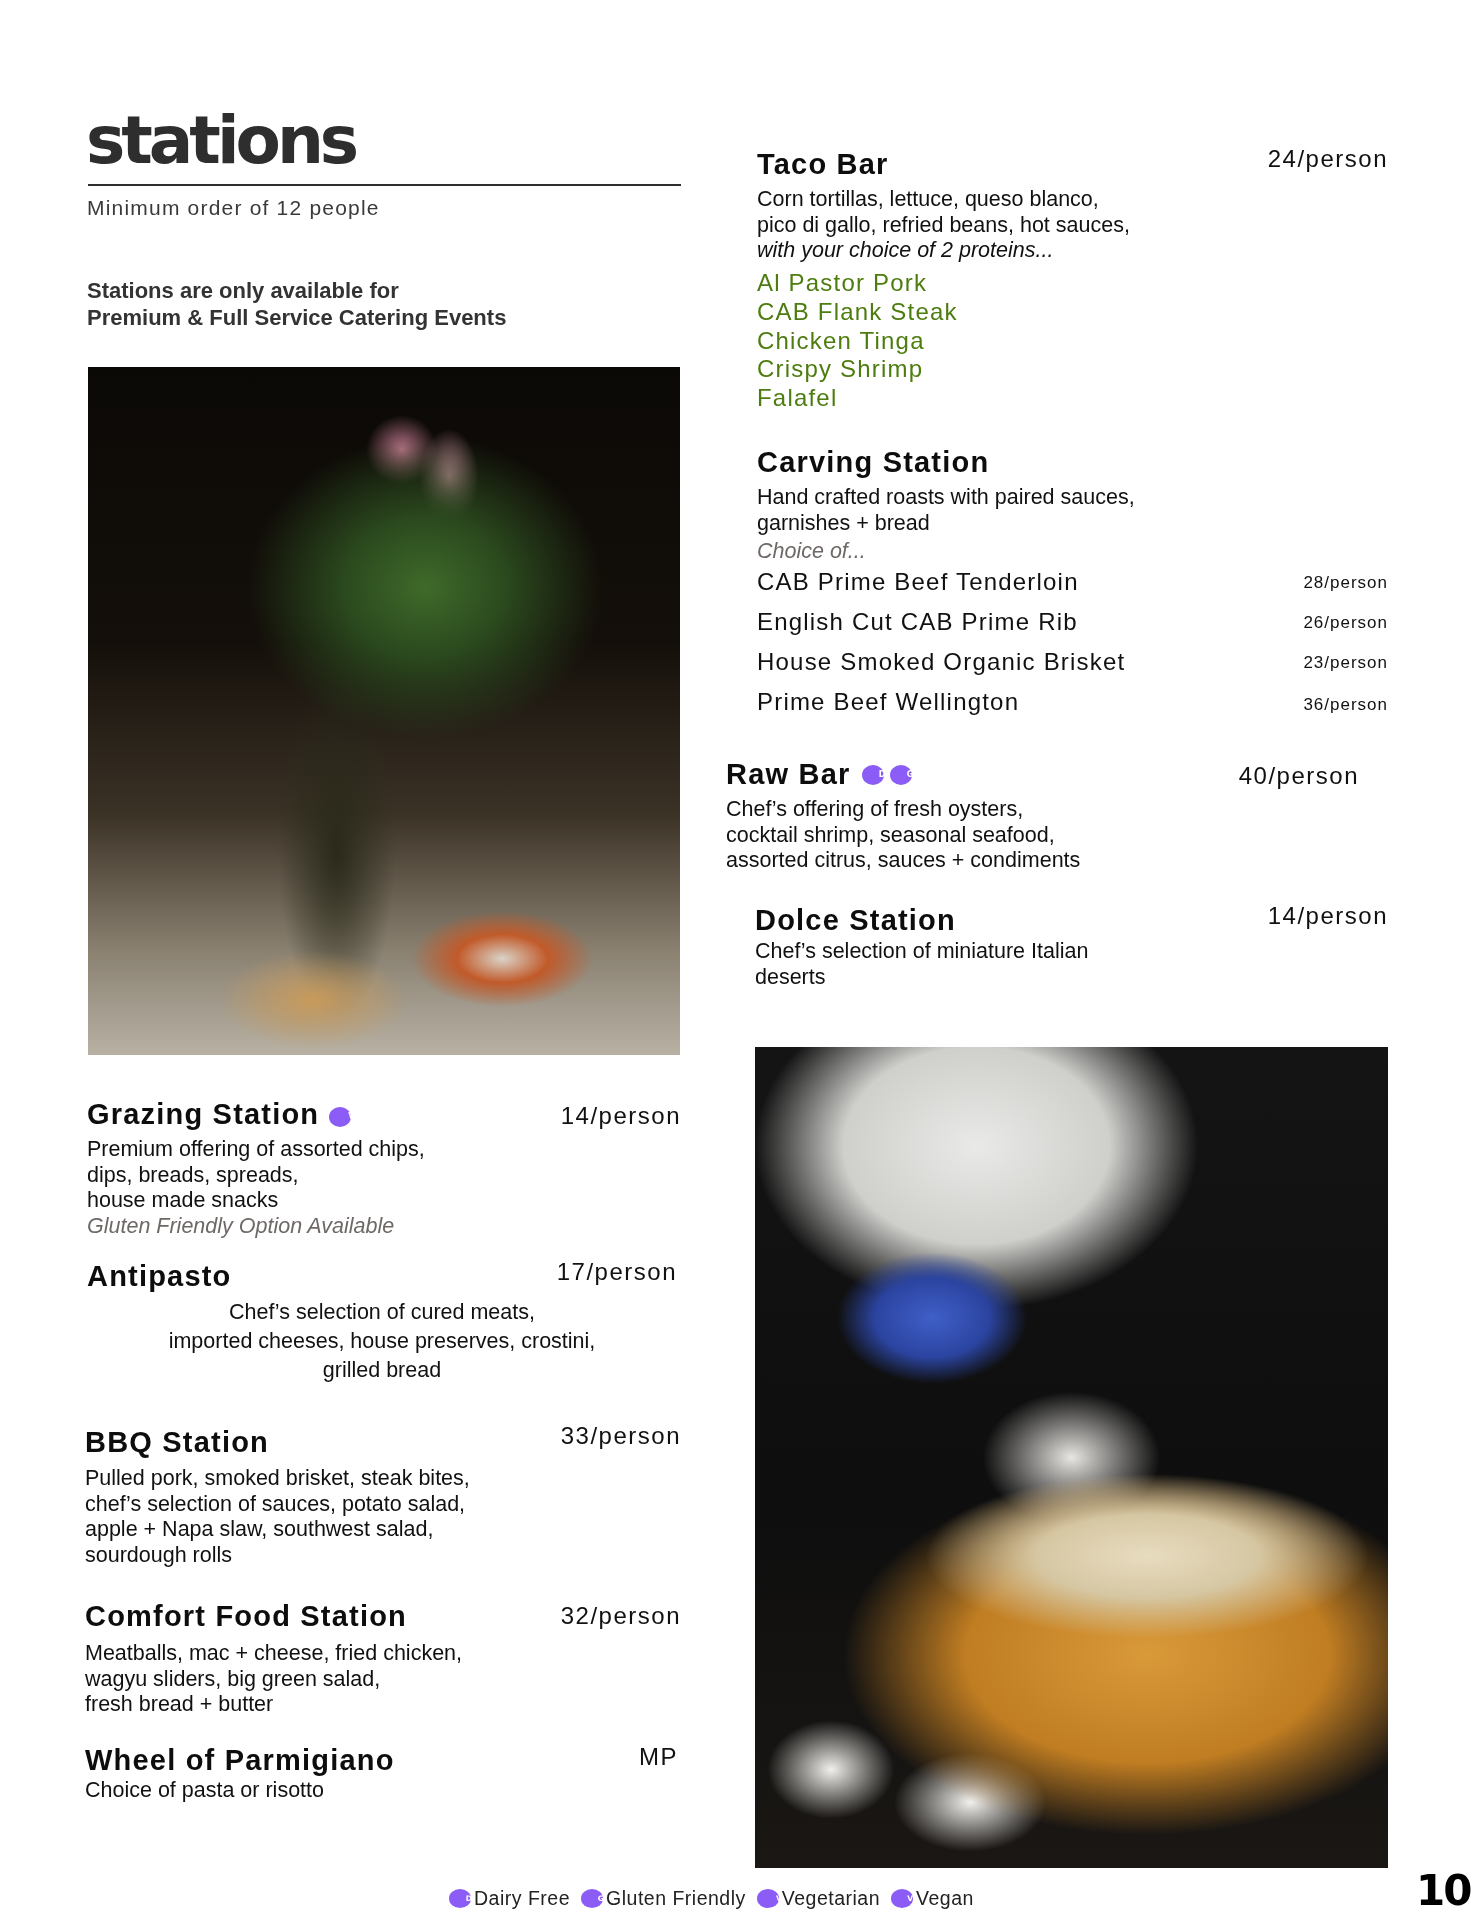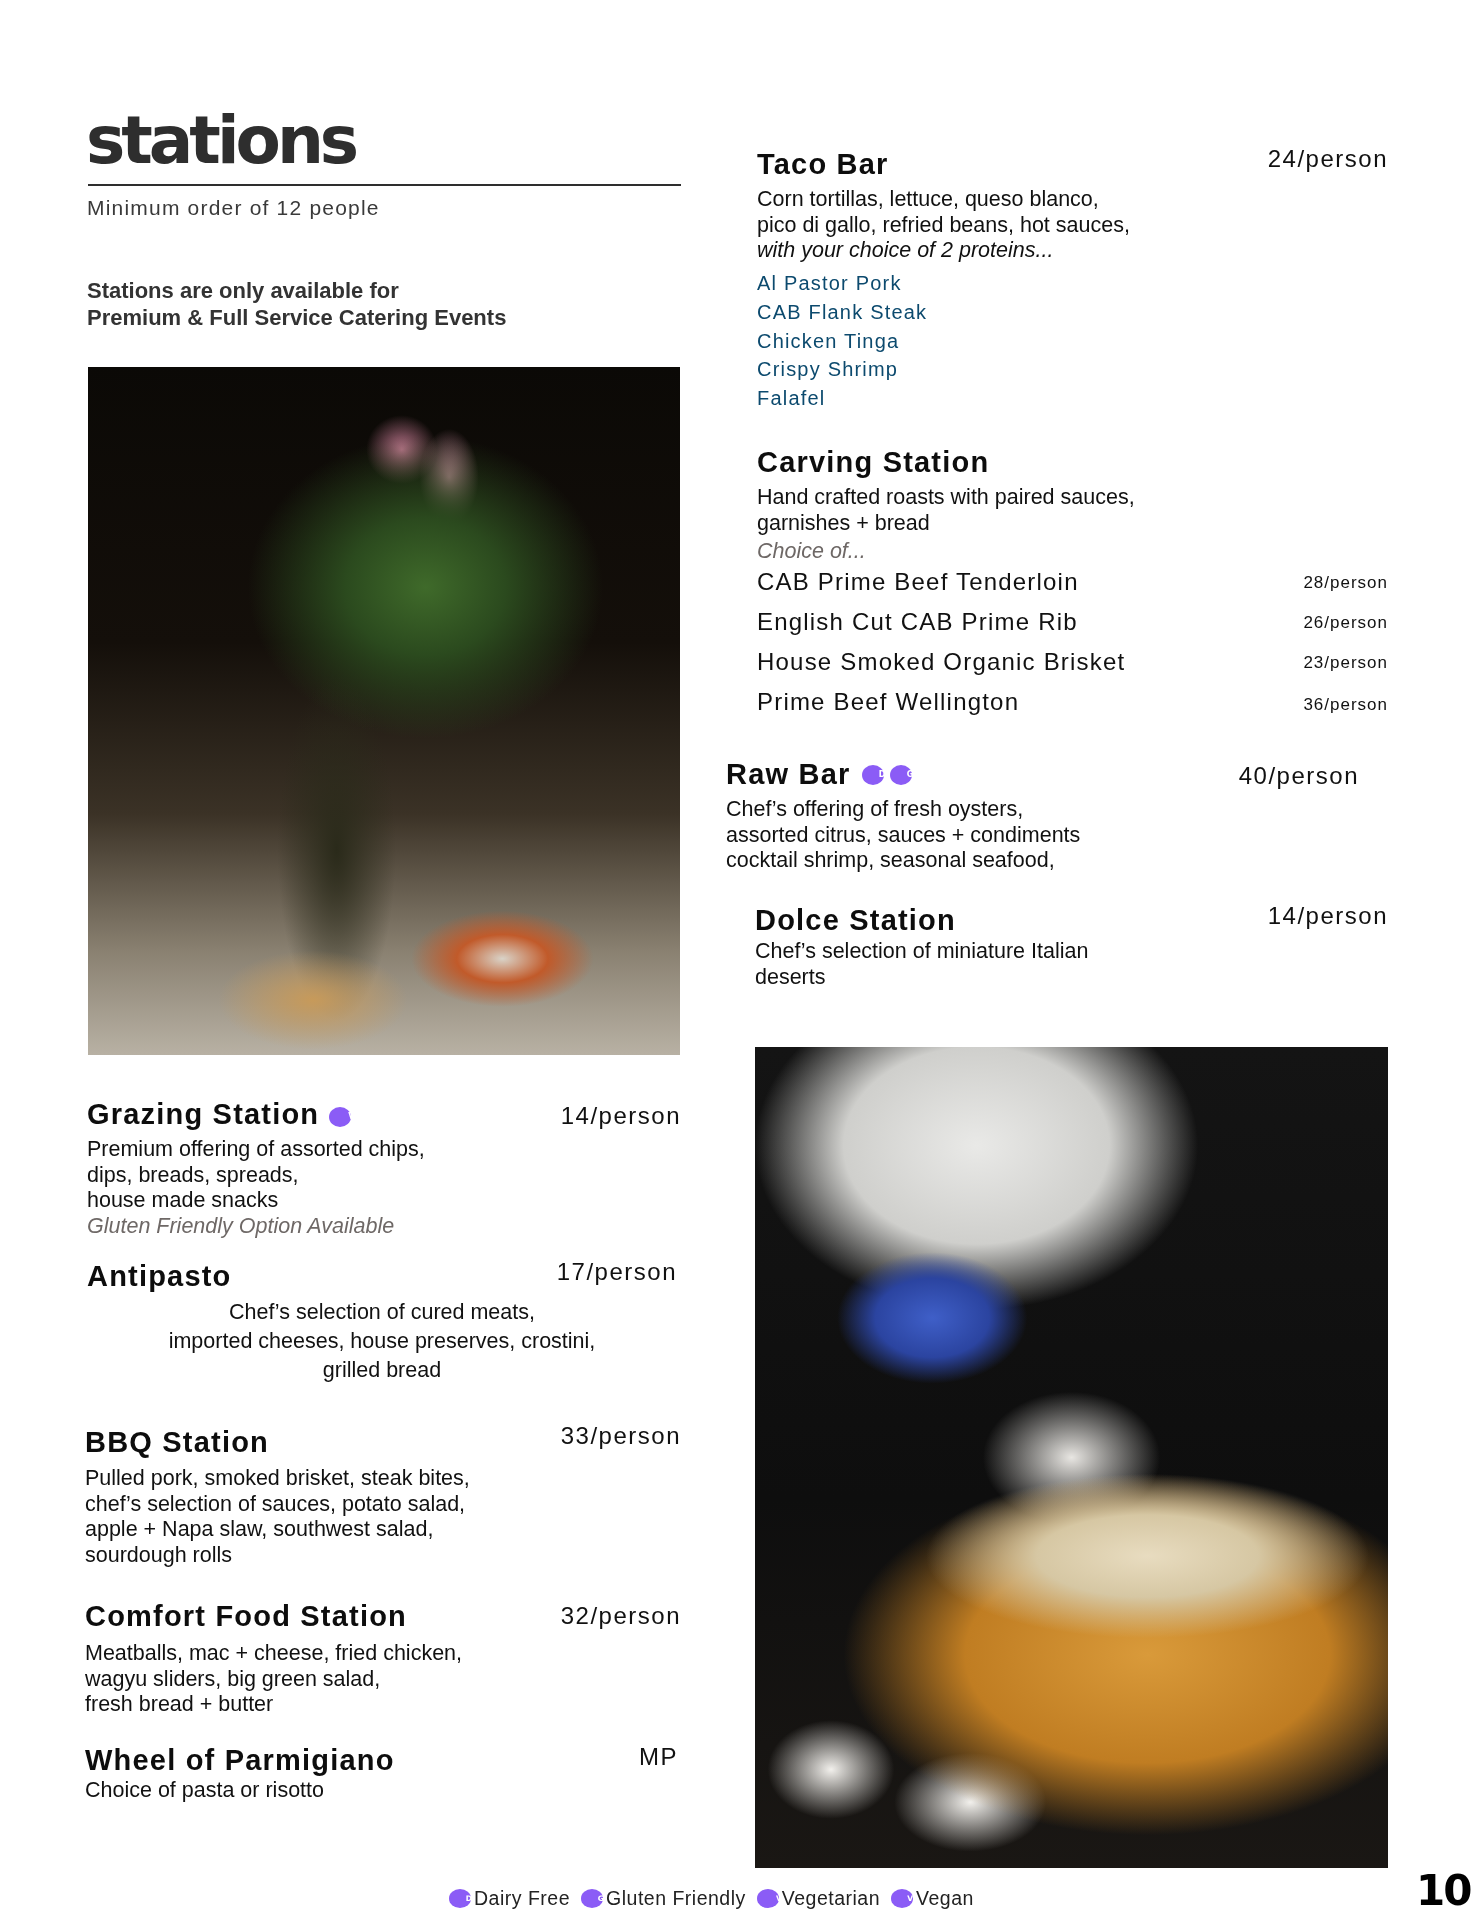--- a/index.html
+++ b/index.html
@@ -39,21 +39,21 @@
       linear-gradient(180deg, #141414 0%, #0e0e0e 55%, #1a1714 100%);
   }
 
   .section { position: absolute; }
   .sec-title { font-size: 29px; font-weight: bold; letter-spacing: 1.2px; color: #0d0d0d; line-height: 1; display: flex; align-items: center; gap: 8px; }
   .sec-price { position: absolute; right: 0; font-size: 24px; letter-spacing: 1.5px; color: #111; }
   .sec-desc { font-size: 21.5px; color: #111; line-height: 25.5px; }
   .sec-desc.loose { line-height: 29px; text-align: center; }
   .sec-italic { font-size: 21.5px; font-style: italic; color: #111; line-height: 25px; }
   .sec-note { font-size: 21.5px; font-style: italic; color: #6e6866; line-height: 25px; }
-  .choice-list { font-size: 20px; letter-spacing: 1.2px; color: #0c4a6e; line-height: 28.8px; margin-top: 6px; }
+  .choice-list { font-size: 24px; letter-spacing: 1.2px; color: #4d7c0f; line-height: 28.8px; margin-top: 6px; }
   .carve-row { position: relative; font-size: 24px; letter-spacing: 1.2px; height: 40px; line-height: 40px; }
   .carve-row .carve-price { position: absolute; right: 0; top: 1px; font-size: 17px; letter-spacing: 1px; margin-left: 40px; }
 
   .badge { display: inline-flex; align-items: center; justify-content: center; width: 20px; height: 20px;
     border-radius: 50%; background: #8b5cf6; color: #fff; font-size: 8px; font-weight: bold; letter-spacing: -0.3px; line-height: 1; font-family: "DejaVu Sans", sans-serif; padding-left: 22px; }
 
   .legend { position: absolute; left: 449px; top: 1887px; display: flex; align-items: center; font-size: 19.5px; color: #222; letter-spacing: 0.5px; }
   .legend .legend-item { display: flex; align-items: center; gap: 3px; margin-right: 11px; }
   .legend .badge { width: 19px; height: 19px; font-size: 7.5px; }
 
@@ -119,22 +119,22 @@
 
 <div class="section" style="left:726px; top:760px; width:633px;">
   <div class="sec-title">
     <span>Raw Bar</span>
     <span class="badge" style="margin-left:4px;">DF</span>
     <span class="badge" style="margin-left:-2px;">GF</span>
   </div>
   <div class="sec-price" style="top:2px;">40/person</div>
   <div style="margin-top:8px;">
     <div class="sec-desc">Chef’s offering of fresh oysters,</div>
+    <div class="sec-desc">cocktail shrimp, seasonal seafood,</div>
     <div class="sec-desc">assorted citrus, sauces + condiments</div>
-    <div class="sec-desc">cocktail shrimp, seasonal seafood,</div>
   </div>
 </div>
 
 <div class="section" style="left:755px; top:906px; width:633px;">
   <div class="sec-title">Dolce Station</div>
   <div class="sec-price" style="top:-4px;">14/person</div>
   <div style="margin-top:4px;">
     <div class="sec-desc">Chef’s selection of miniature Italian</div>
     <div class="sec-desc">deserts</div>
   </div>

